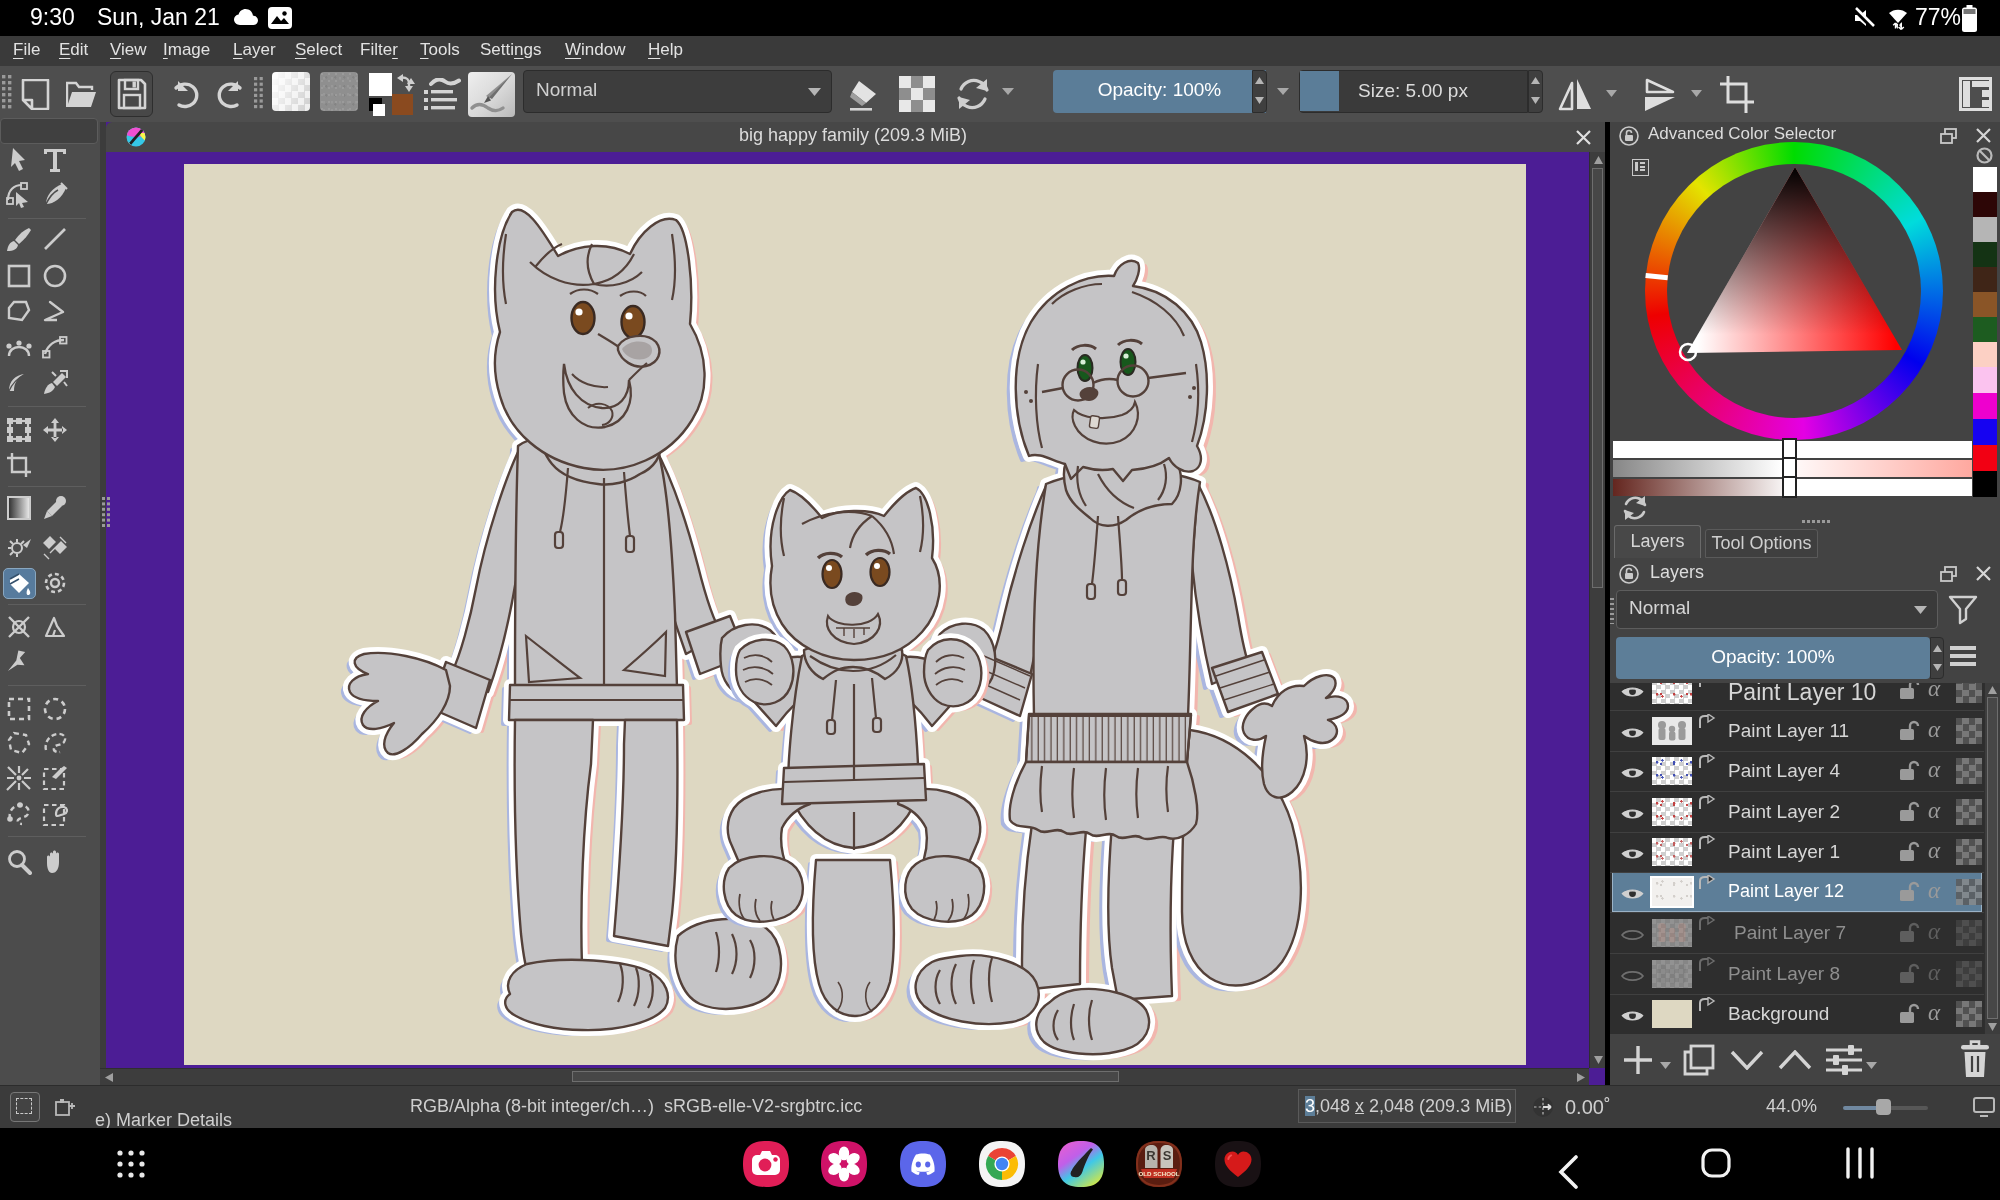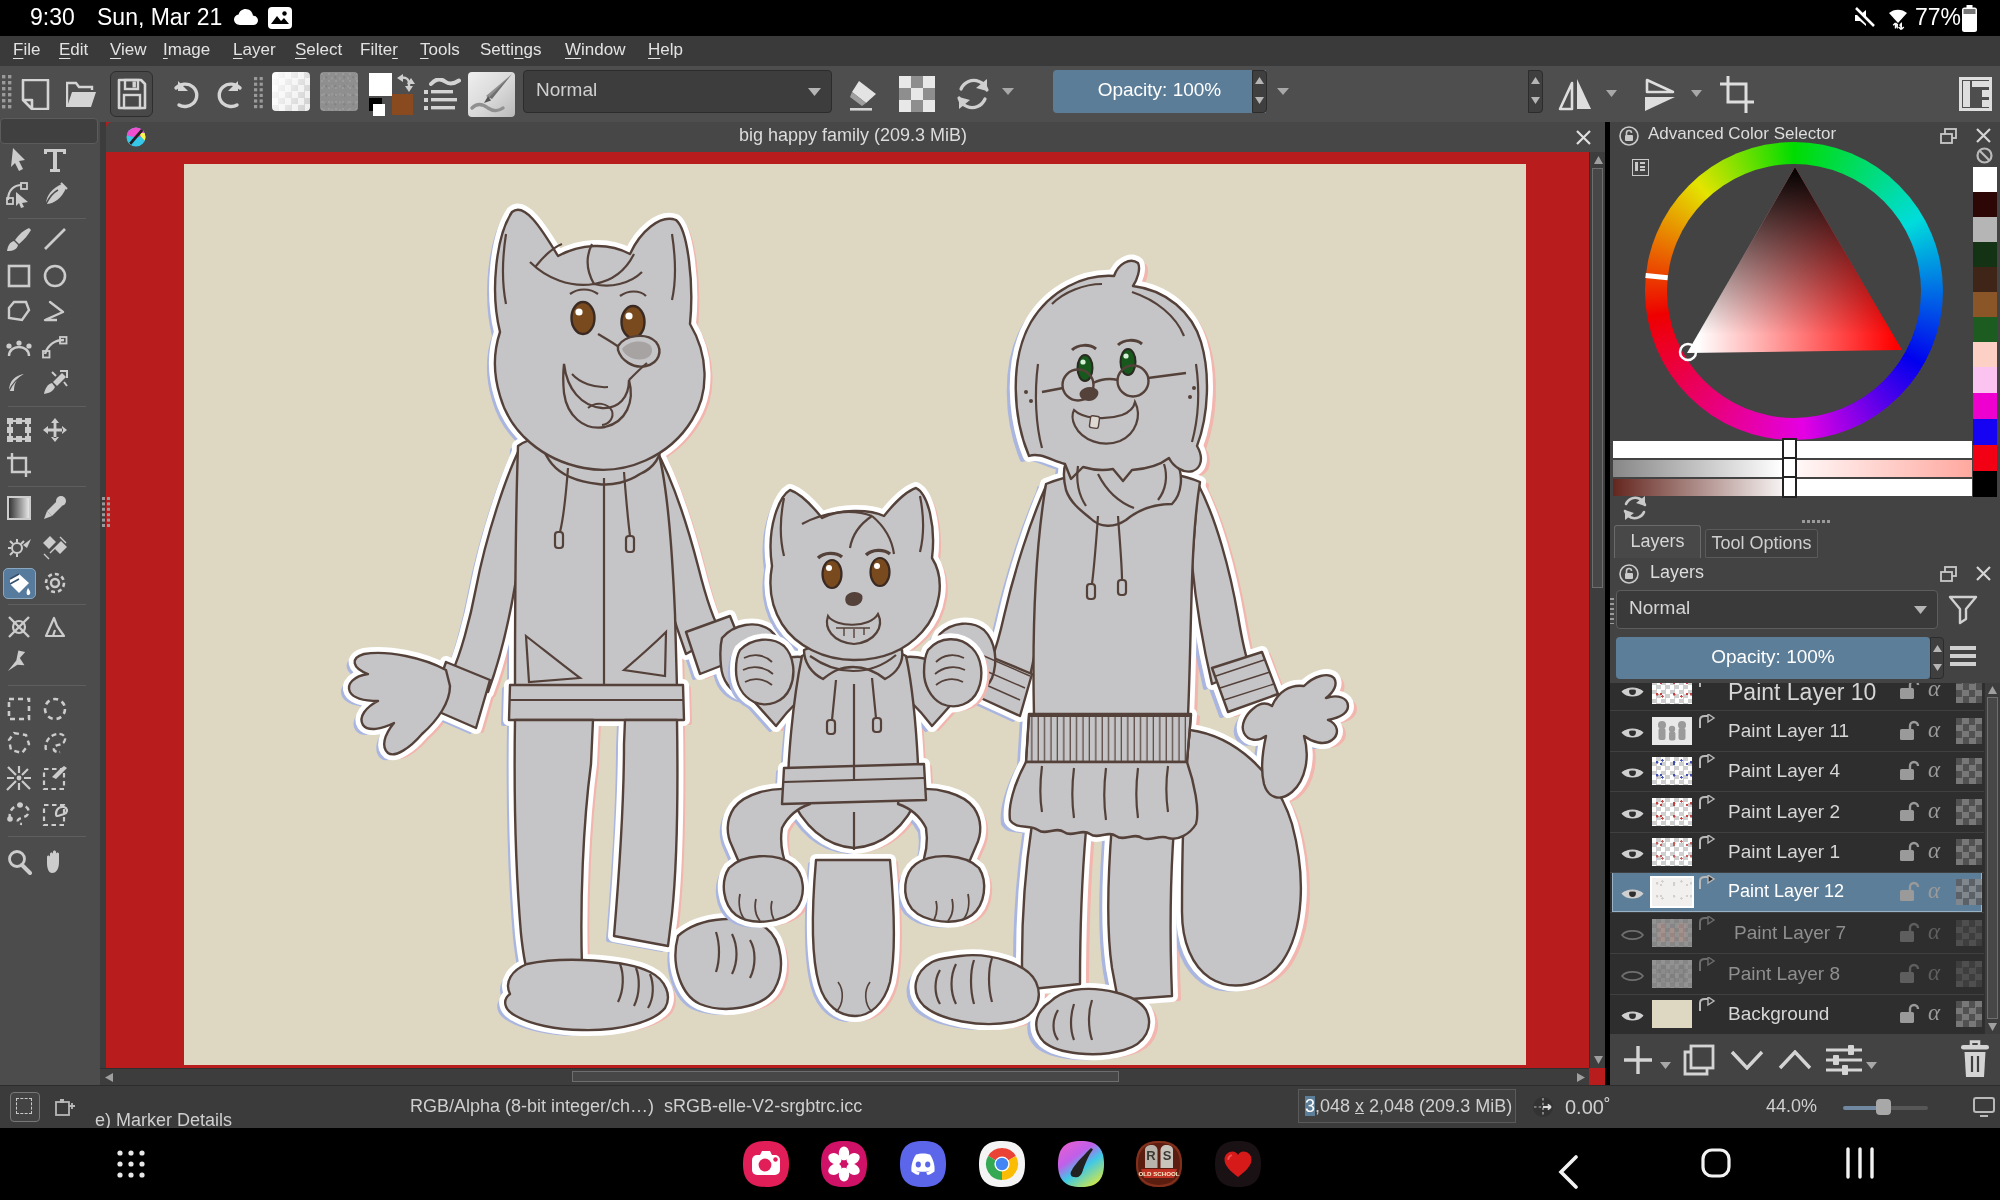--- a/index.html
+++ b/index.html
@@ -17,39 +17,39 @@
 #menubar span.mi { position:absolute; top:4px; }
 #menubar u { text-decoration:underline; text-underline-offset:3px; }
 
 
 #toolbar { left:0; top:66px; width:2000px; height:56px; background:#4e4e4e; }
 
 
 #toolbox { left:0; top:122px; width:100px; height:963px; background:#4c4c4c; }
 
 
-#docwin { left:100px; top:122px; width:1505px; height:963px; background:#b91c1c; }
+#docwin { left:100px; top:122px; width:1505px; height:963px; background:#4c1d95; }
 #tabbar { left:6px; top:0; width:1499px; height:30px; background:#474747; color:#dcdcdc; font-size:17px; border-radius:6px 0 0 0; }
 #cnv { left:84px; top:42px; width:1342px; height:901px; background:#ded8c2; }
 
 
 #dock { left:1610px; top:122px; width:390px; height:963px; background:#434343; color:#d6d6d6; }
 
 
 #kstatus { left:0; top:1085px; width:2000px; height:43px; background:#3b3b3b; color:#cfcfcf; font-size:18px; border-top:1px solid #2c2c2c;}
 
 
 #navbar { left:0; top:1128px; width:2000px; height:72px; background:#000; }
 </style>
 </head>
 <body>
 <div id="stage">
   <div id="andbar" class="abs">
     <span class="t" style="left:30px;">9:30</span>
-    <span class="t" style="left:97px;">Sun, Mar 21</span>
+    <span class="t" style="left:97px;">Sun, Jan 21</span>
     <svg class="abs" style="left:233px;top:8px" width="26" height="20" viewBox="0 0 26 20">
         <path d="M7 17 C3.5 17 1 14.6 1 11.6 C1 9 3 6.8 5.6 6.4 C6.4 3.3 9.2 1 12.6 1 C16.4 1 19.5 3.8 19.9 7.4 C22.8 7.7 25 10 25 12.6 C25 15.1 23 17 20.4 17 Z" fill="#fff"></path>
       </svg>
     <svg class="abs" style="left:268px;top:7px" width="24" height="22" viewBox="0 0 24 22">
         <rect x="0" y="0" width="24" height="22" rx="4" fill="#fff"></rect>
         <path d="M3 17 L9 9 L13 14 L16 11 L21 17 Z" fill="#000"></path>
         <circle cx="16.5" cy="6.5" r="2.2" fill="#000"></circle>
       </svg>
     <svg class="abs" style="left:1852px;top:7px" width="24" height="22" viewBox="0 0 24 22">
         <path d="M3 8 L8 8 L14 3 L14 19 L8 14 L3 14 Z" fill="#fff"></path>
@@ -210,20 +210,24 @@
         <svg class="abs" style="left:2px;top:6px" width="9" height="7" viewBox="0 0 9 7">
           <path d="M4.5 0 L9 7 L0 7 Z" fill="#b5b5b5"></path>
         </svg>
         <svg class="abs" style="left:2px;top:26px" width="9" height="7" viewBox="0 0 9 7">
           <path d="M0 0 L9 0 L4.5 7 Z" fill="#b5b5b5"></path>
         </svg>
       </div>
     <svg class="abs" style="left:1277px;top:22px" width="12" height="7" viewBox="0 0 12 7">
         <path d="M0 0 L12 0 L6 7 Z" fill="#a8a8a8"></path>
       </svg>
+    <div class="abs" style="left:1299px;top:4px;width:229px;height:43px;background:#3a3a3a;border:1.4px solid #2c2c2c;border-radius:4px 0 0 4px;color:#dcdcdc;font-size:19px;">
+        <div class="abs" style="left:0;top:0;width:39px;height:40px;background:#5b7d98;"></div>
+        <div class="abs" style="left:0;top:0;width:226px;text-align:center;line-height:40px;">Size: 5.00 px</div>
+      </div>
     <div class="abs" style="left:1528px;top:4px;width:15px;height:43px;background:#3f3f3f;border:1.4px solid #2c2c2c;border-radius:0 4px 4px 0;">
         <svg class="abs" style="left:2px;top:6px" width="9" height="7" viewBox="0 0 9 7">
           <path d="M4.5 0 L9 7 L0 7 Z" fill="#b5b5b5"></path>
         </svg>
         <svg class="abs" style="left:2px;top:26px" width="9" height="7" viewBox="0 0 9 7">
           <path d="M0 0 L9 0 L4.5 7 Z" fill="#b5b5b5"></path>
         </svg>
       </div>
     <svg class="abs" style="left:1558px;top:11px" width="36" height="34" viewBox="0 0 36 34">
         <path d="M14 6 L14 32 L2 32 Z" fill="none" stroke="#dedede" stroke-width="2.6" stroke-linejoin="round"></path>

